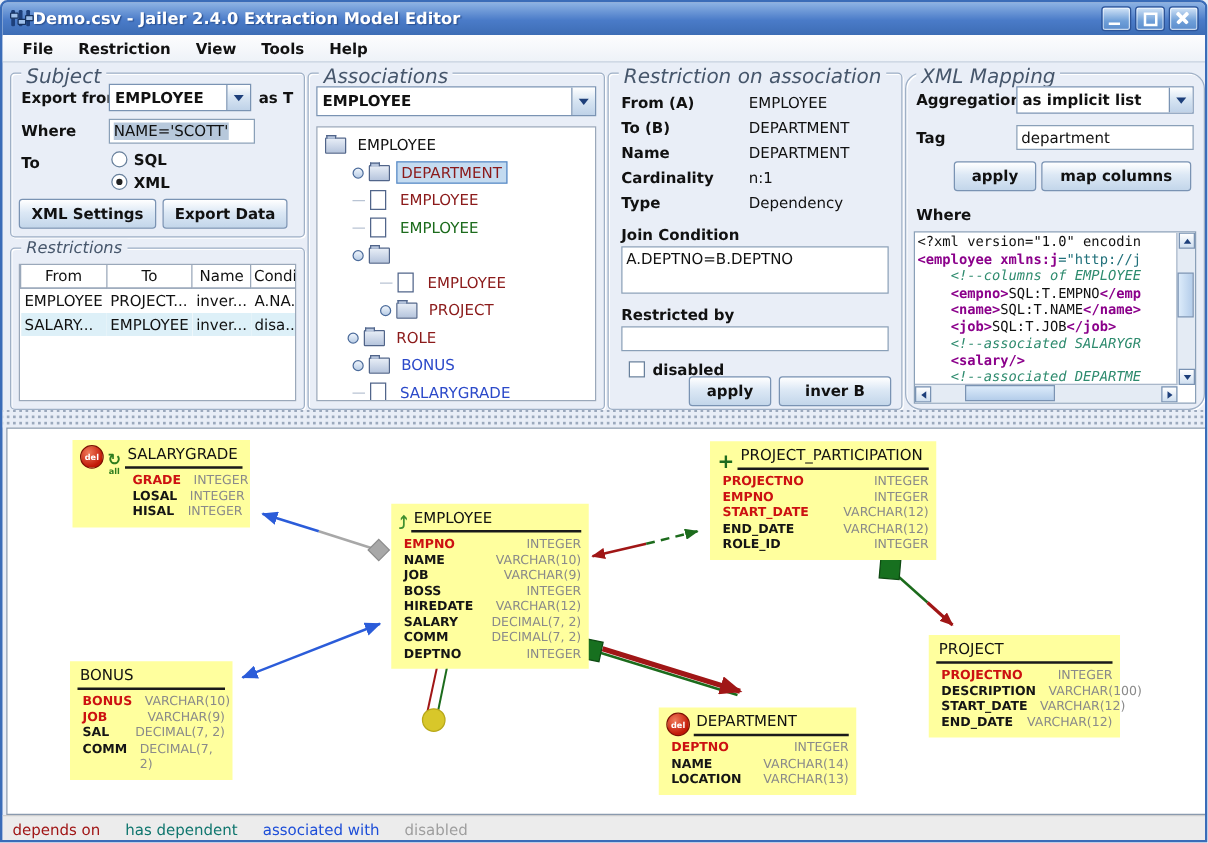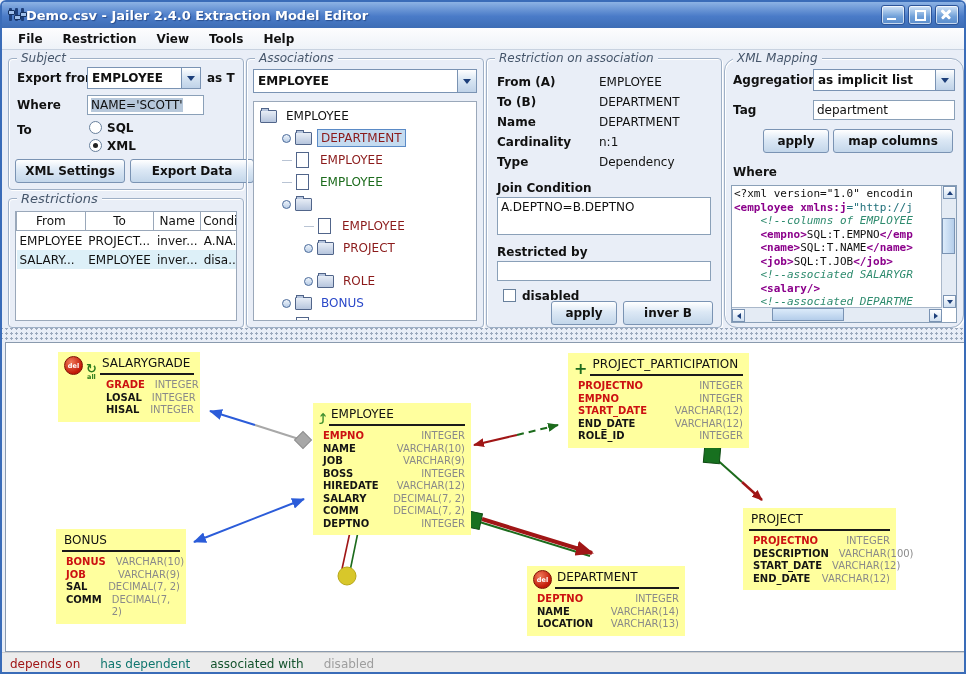--- a/index.html
+++ b/index.html
@@ -16,21 +16,21 @@
   .win-btn{width:22px;height:18px;border:1px solid #2c5499;border-radius:3px;background:linear-gradient(#d5e6f8,#6f9fd8 60%,#5a8ccc);box-shadow:inset 0 0 0 1px #ffffffaa;position:relative;}
   .glyph-min{position:absolute;left:5px;bottom:4px;width:9px;height:2px;background:#fff;}
   .glyph-max{position:absolute;left:6px;top:4px;width:7px;height:7px;border:2px solid #fff;}
   .glyph-close-a,.glyph-close-b{position:absolute;left:4px;top:7px;width:12px;height:2.5px;background:#fff;border-radius:1px;}
   .glyph-close-a{transform:rotate(45deg);} .glyph-close-b{transform:rotate(-45deg);}
   
   .menubar{position:absolute;top:26px;left:0;right:0;height:21px;background:linear-gradient(#fdfdfe,#eef2f8);border-bottom:1px solid #c8d2e0;display:flex;align-items:center;padding-left:6px;}
   .menu-item{font-weight:bold;padding:2px 10px;color:#111;}
   
   .gb{position:absolute;border:1px solid #9fb0c6;border-radius:4px;box-shadow:inset 1px 1px 0 #fff, 1px 1px 0 #fff;}
-  .gb-title{position:absolute;top:-8px;left:8px;background:#e9eef7;padding:0 4px;font-style:italic;color:#46566b;font-size:12px;}
+  .gb-title{position:absolute;top:-8px;left:8px;background:#e9eef7;padding:0 4px;font-style:italic;color:#46566b;font-size:16px;}
   
   .btn{display:flex;align-items:center;justify-content:center;font-weight:bold;font-size:12px;color:#111;background:linear-gradient(#ffffff,#dce8f5 45%,#c3d6ea);border:1px solid #7a93b3;border-radius:3px;box-sizing:border-box;}
   .field{background:#fff;border:1px solid #8aa0b8;box-sizing:border-box;display:flex;align-items:center;padding:0 3px;font-size:12px;overflow:hidden;white-space:nowrap;}
   .combo{background:#fff;border:1px solid #7a93b3;box-sizing:border-box;display:flex;align-items:center;overflow:hidden;}
   .combo-text{flex:1;padding:0 4px;font-weight:bold;white-space:nowrap;overflow:hidden;}
   .combo-btn{width:18px;align-self:stretch;border-left:1px solid #7a93b3;background:linear-gradient(#ffffff,#d6e4f2 50%,#bfd2e8);display:flex;align-items:center;justify-content:center;}
   .combo-btn::after{content:"";width:0;height:0;border-left:4px solid transparent;border-right:4px solid transparent;border-top:5px solid #1d3f7a;}
   .lbl{font-weight:bold;color:#111;}
   .radio{width:11px;height:11px;border:1px solid #68809c;border-radius:50%;background:#fff;display:inline-block;position:relative;vertical-align:-2px;margin-right:5px;}
   .radio.checked::after{content:"";position:absolute;left:2.5px;top:2.5px;width:5px;height:5px;border-radius:50%;background:#222;}
@@ -143,21 +143,21 @@
     </div>
     <div class="lbl" style="position:absolute;left:198px;top:12px;">as T</div>
     <div class="lbl" style="position:absolute;left:8px;top:39px;">Where</div>
     <div class="field" style="position:absolute;left:78px;top:36px;width:117px;height:20px;">
       <span class="sel">NAME='SCOTT'</span>
     </div>
     <div class="lbl" style="position:absolute;left:8px;top:64px;">To</div>
     <div style="position:absolute;left:80px;top:62px;font-weight:bold;"><span class="radio"></span><span>SQL</span></div>
     <div style="position:absolute;left:80px;top:80px;font-weight:bold;"><span class="radio checked"></span><span>XML</span></div>
     <div class="btn" style="position:absolute;left:6px;top:100px;width:110px;height:24px;">XML Settings</div>
-    <div class="btn" style="position:absolute;left:121px;top:100px;width:124px;height:24px;">Export Data</div>
+    <div class="btn" style="position:absolute;left:121px;top:100px;width:100px;height:24px;">Export Data</div>
   </div>
 
   <div class="gb" style="left:6px;top:196px;width:234px;height:128px;">
     <div class="gb-title" style="font-size:13px;">Restrictions</div>
     <div class="rtable">
       <table class="restr">
           <thead>
             <tr>
               <th>From</th>
               <th>To</th>
@@ -216,21 +216,21 @@
         <div class="tree-row" style="padding-left: 50px;">
           <span class="tree-dash"></span>
           <span class="icon-leaf"></span>
           <span class="tree-label" style="color: rgb(139, 26, 26);">EMPLOYEE</span>
         </div>
         <div class="tree-row" style="padding-left: 50px;">
           <span class="tree-handle"></span>
           <span class="icon-folder"></span>
           <span class="tree-label" style="color: rgb(139, 26, 26);">PROJECT</span>
         </div>
-        <div class="tree-row" style="padding-left: 50px; margin-top: 11px;">
+        <div class="tree-row" style="padding-left: 24px;">
           <span class="tree-handle"></span>
           <span class="icon-folder"></span>
           <span class="tree-label" style="color: rgb(139, 26, 26);">ROLE</span>
         </div>
         <div class="tree-row" style="padding-left: 28px;">
           <span class="tree-handle"></span>
           <span class="icon-folder"></span>
           <span class="tree-label" style="color: rgb(43, 73, 201);">BONUS</span>
         </div>
         <div class="tree-row" style="padding-left: 28px;">
@@ -508,17 +508,17 @@
               <span class="ct">VARCHAR(12)</span>
             </div>
           </div>
         </div>
       </div>
   </div>
 
   <div class="legendbar">
       <span class="legend-item" style="color: rgb(160, 22, 22);">depends on</span>
       <span class="legend-item" style="color: #0f766e;">has dependent</span>
-      <span class="legend-item" style="color: #14532d;">associated with</span>
+      <span class="legend-item" style="color: #1d4ed8;">associated with</span>
       <span class="legend-item" style="color: rgb(158, 158, 158);">disabled</span>
     </div>
 
 </div>
 
 </body></html>

